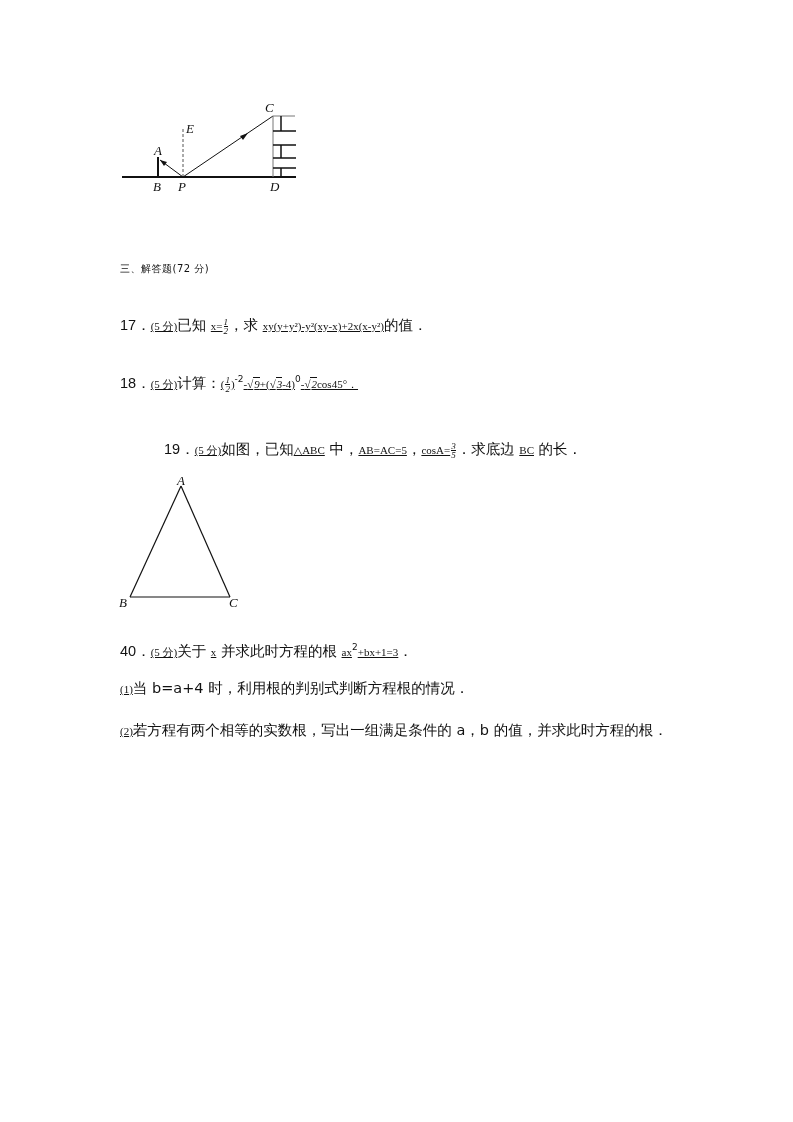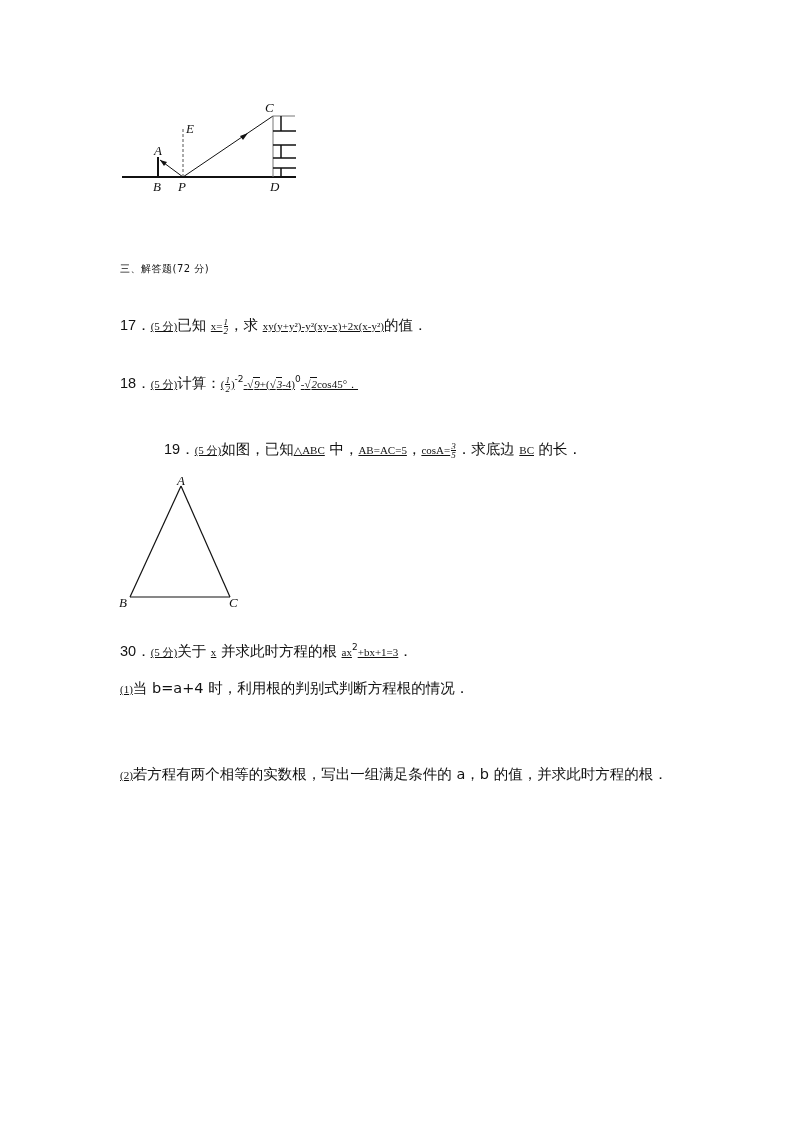--- a/index.html
+++ b/index.html
@@ -75,22 +75,22 @@
 <svg class="fig" style="left:110px;top:470px;" width="140" height="145" viewBox="0 0 140 145">
   <line x1="71" y1="16" x2="20" y2="127" stroke="#111" stroke-width="1.2"></line>
   <line x1="71" y1="16" x2="120" y2="127" stroke="#111" stroke-width="1.2"></line>
   <line x1="20" y1="127" x2="120" y2="127" stroke="#111" stroke-width="1.2"></line>
   <text class="lbl" x="67" y="15">A</text>
   <text class="lbl" x="9" y="137">B</text>
   <text class="lbl" x="119" y="137">C</text>
 </svg>
 
 <div class="q" style="top:636px;">
-  <span class="num">30．</span><span class="serif">(5 分)</span><span>关于 </span><span class="serif">x</span><span> 并求此时方程的根 </span><span class="serif">ax</span><sup>2</sup><span class="serif">+bx+1=3</span><span>．</span>
+  <span class="num">40．</span><span class="serif">(5 分)</span><span>关于 </span><span class="serif">x</span><span> 并求此时方程的根 </span><span class="serif">ax</span><sup>2</sup><span class="serif">+bx+1=3</span><span>．</span>
 </div>
 
 <div class="q" style="top:677px;">
   <span class="serif">(1)</span><span>当 b=a+4 时，利用根的判别式判断方程根的情况．</span>
 </div>
 
-<div class="sub-q" style="top:719px;margin-top:44px;">
+<div class="sub-q" style="top:719px;">
   <span class="serif">(2)</span><span>若方程有两个相等的实数根，写出一组满足条件的 a，b 的值，并求此时方程的根．</span>
 </div>
 
 </body></html>

